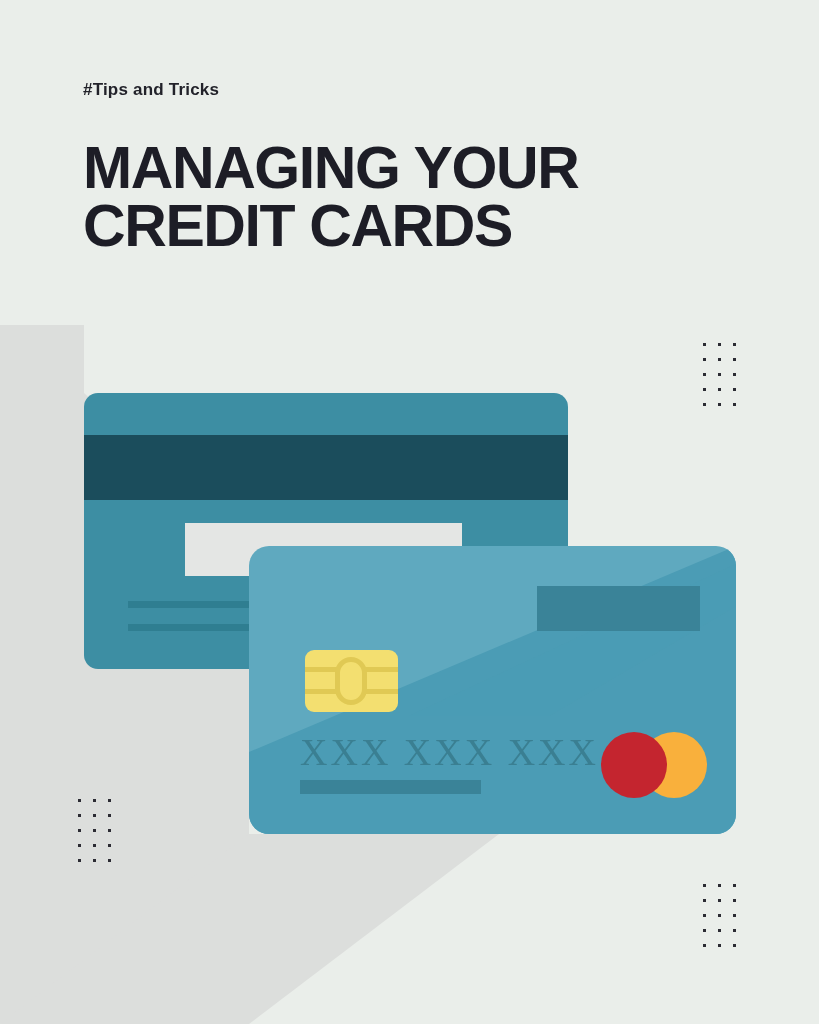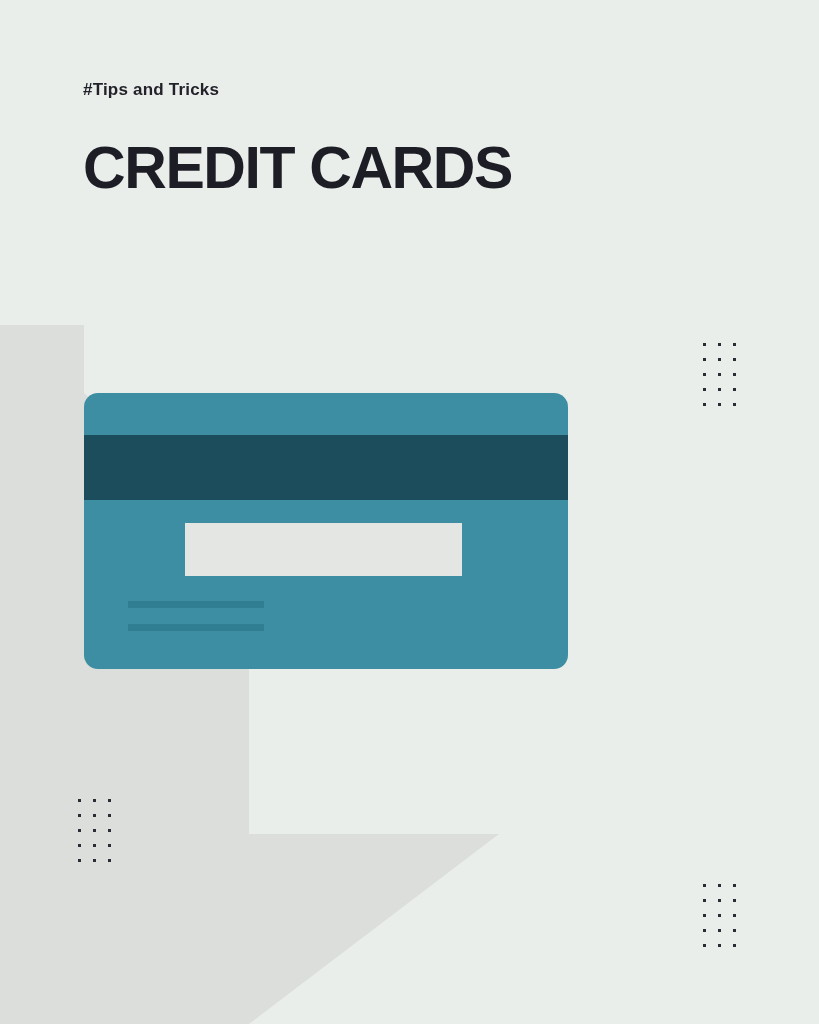--- a/index.html
+++ b/index.html
@@ -205,30 +205,55 @@
   <svg class="long-shadow" viewBox="0 0 819 1024" preserveAspectRatio="none" aria-hidden="true">
     <polygon points="0,325 84,325 84,669 249,669 249,834 736,834 736,834 499,834 0,1024" fill="#dcdedc"></polygon>
     <polygon points="0,325 84,393 84,669 249,834 0,1024" fill="#dcdedc"></polygon>
     <polygon points="84,393 249,546 249,834 84,669" fill="#dcdedc"></polygon>
     <polygon points="249,834 499,834 249,1024 0,1024" fill="#dcdedc"></polygon>
   </svg>
 
   <div class="hashtag">#Tips and Tricks</div>
 
   <h1 class="headline">
+    <span class="line">MANAGING YOUR</span>
     <span class="line">CREDIT CARDS</span>
   </h1>
 
   <div class="card-back">
     <div class="magstripe"></div>
   </div>
   <div class="signature-panel"></div>
   <div class="back-line back-line-1"></div>
   <div class="back-line back-line-2"></div>
 
+  <div class="card-front">
+
+    <svg class="front-shade" viewBox="0 0 487 288" preserveAspectRatio="none" aria-hidden="true">
+      <polygon points="487,0 487,288 0,288 0,206" fill="#4b9cb5"></polygon>
+      <polygon points="487,18 487,60 300,170 160,170" fill="#4b9cb5" opacity="0.55"></polygon>
+    </svg>
+
+    <div class="front-logo-block"></div>
+
+    <div class="chip">
+      <div class="chip-hline h1"></div>
+      <div class="chip-hline h2"></div>
+      <div class="chip-capsule"></div>
+    </div>
+
+    <div class="card-number">XXX XXX XXX</div>
+
+    <div class="name-bar"></div>
+
+    <div class="mc-logo">
+      <span class="mc-circle orange"></span>
+      <span class="mc-circle red"></span>
+    </div>
+  </div>
 
   <div class="dot-grid dots-top-right">
       <span class="dot" style="left: 0px; top: 0px; width: 3px; height: 3px; background: rgb(43, 43, 51);"></span>
       <span class="dot" style="left: 15px; top: 0px; width: 3px; height: 3px; background: rgb(43, 43, 51);"></span>
       <span class="dot" style="left: 30px; top: 0px; width: 3px; height: 3px; background: rgb(43, 43, 51);"></span>
       <span class="dot" style="left: 0px; top: 15px; width: 3px; height: 3px; background: rgb(43, 43, 51);"></span>
       <span class="dot" style="left: 15px; top: 15px; width: 3px; height: 3px; background: rgb(43, 43, 51);"></span>
       <span class="dot" style="left: 30px; top: 15px; width: 3px; height: 3px; background: rgb(43, 43, 51);"></span>
       <span class="dot" style="left: 0px; top: 30px; width: 3px; height: 3px; background: rgb(43, 43, 51);"></span>
       <span class="dot" style="left: 15px; top: 30px; width: 3px; height: 3px; background: rgb(43, 43, 51);"></span>

